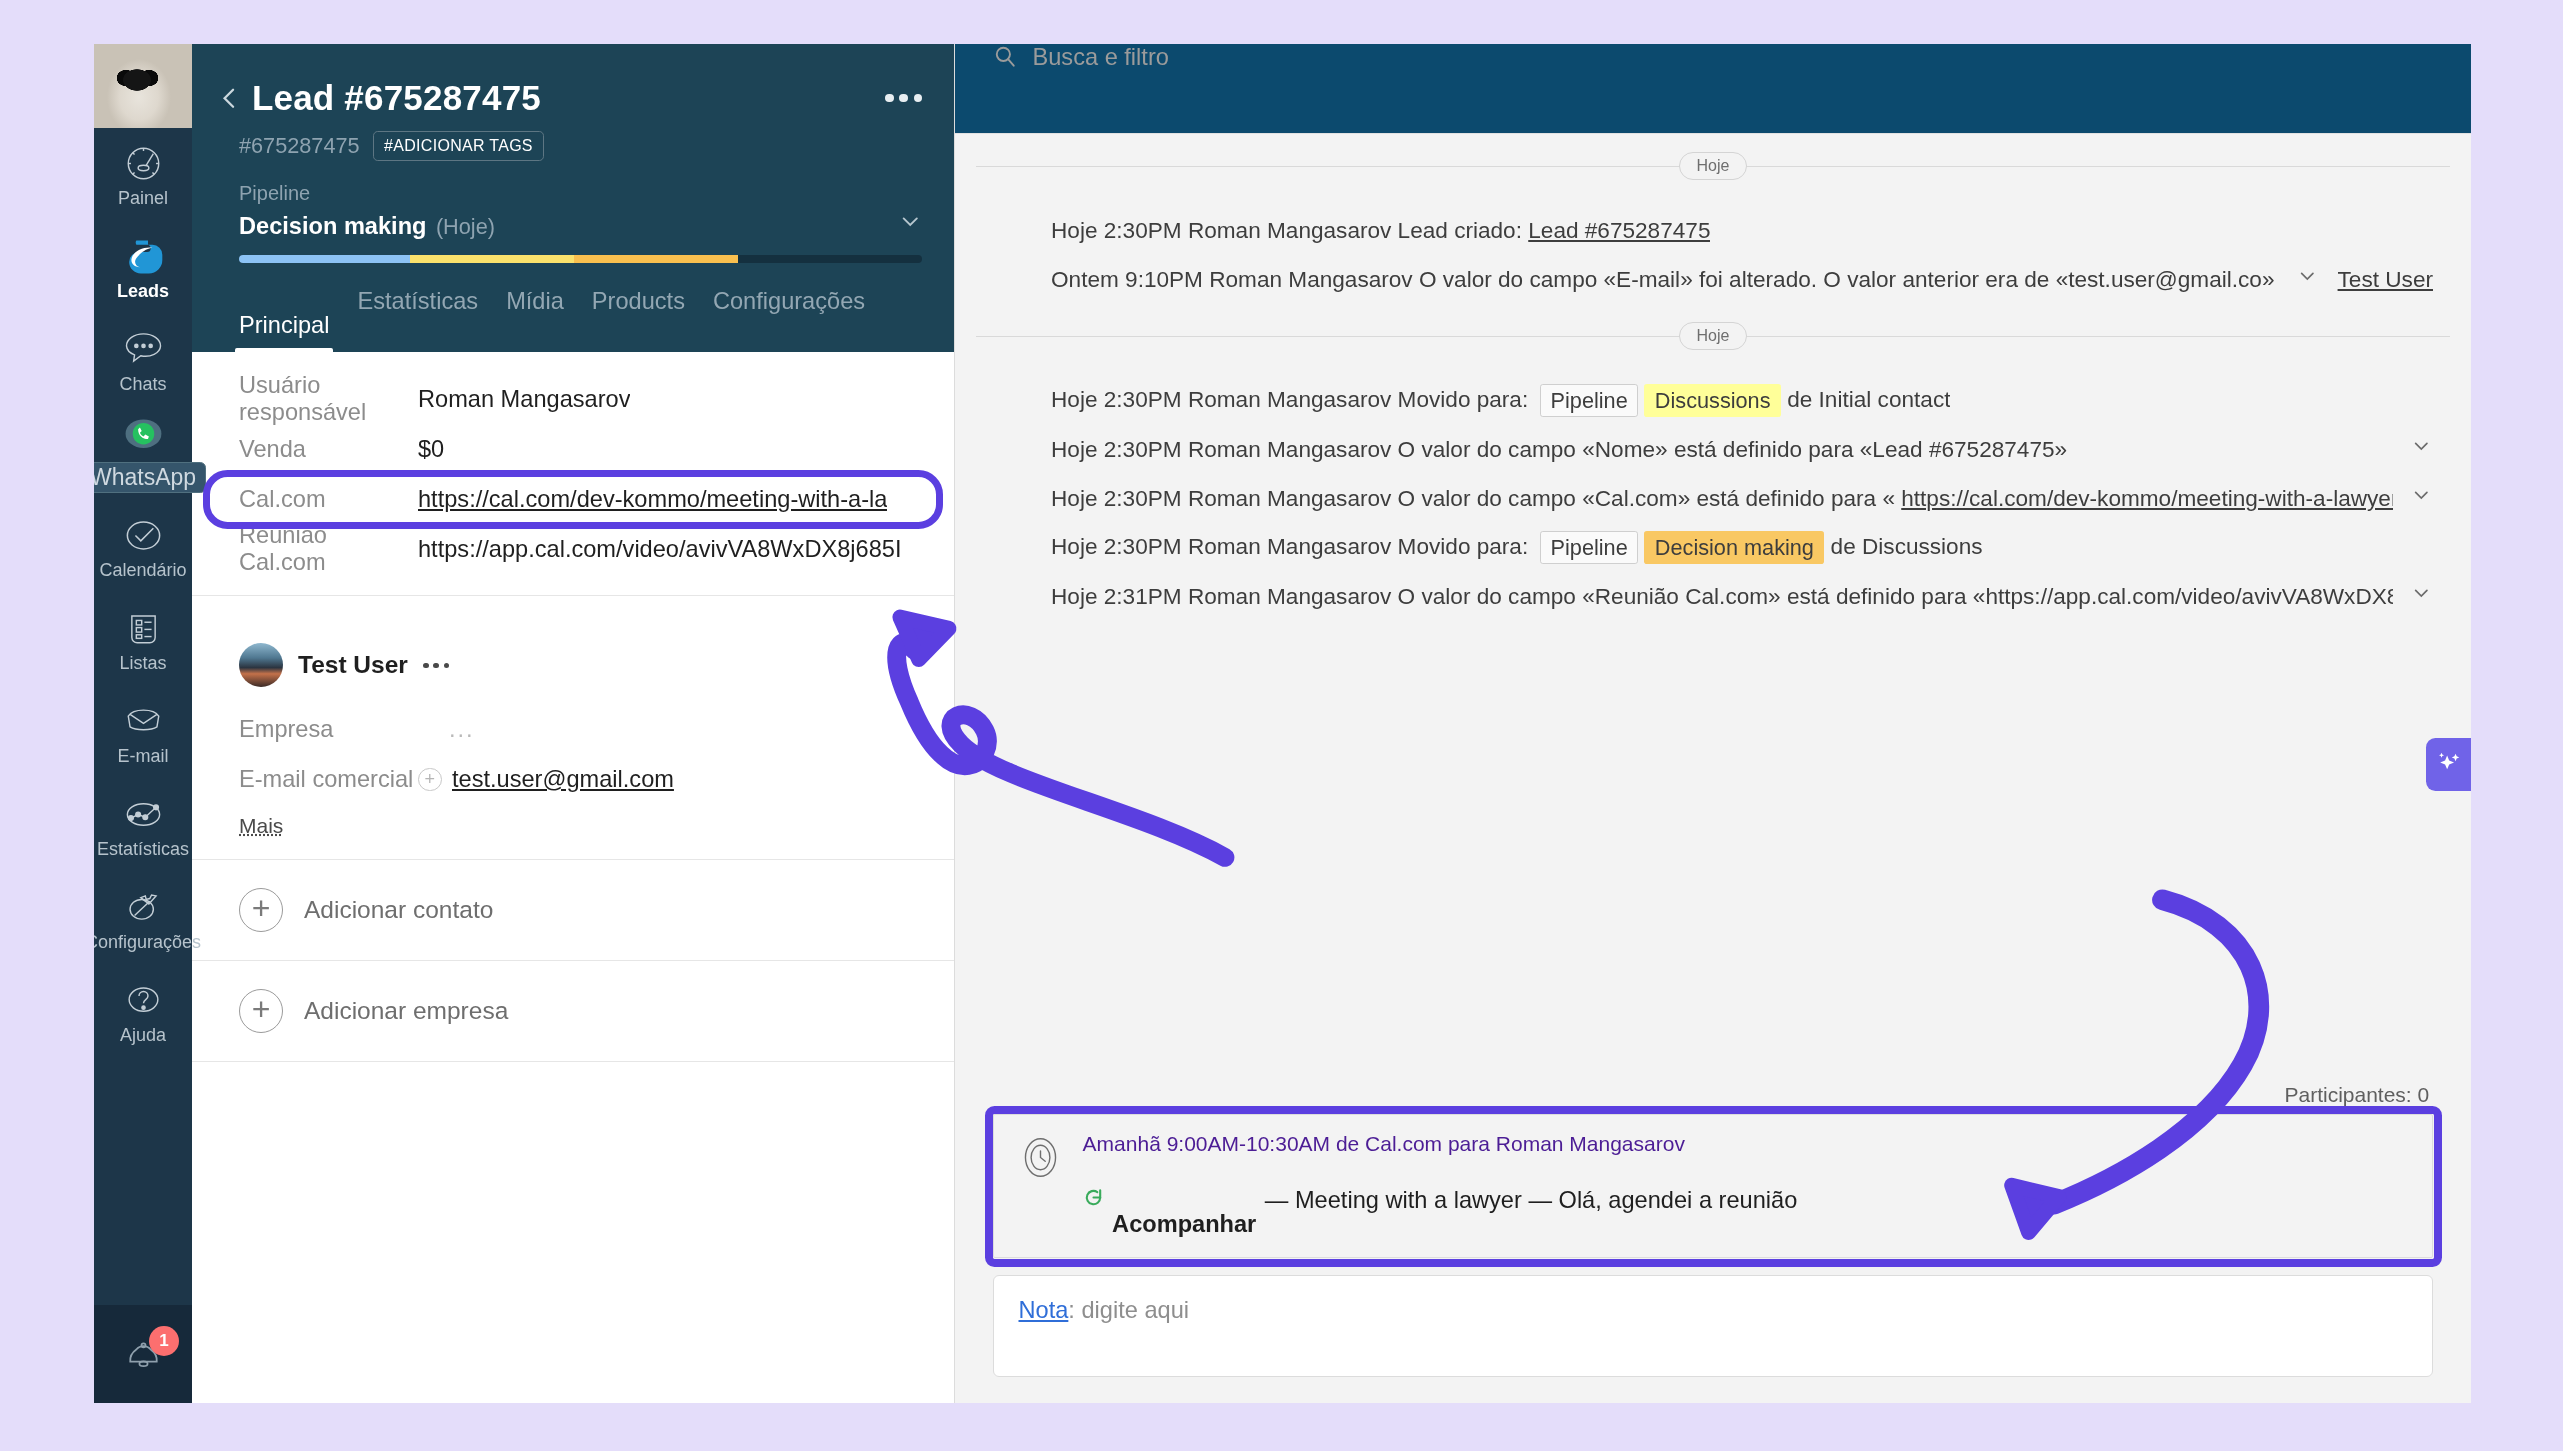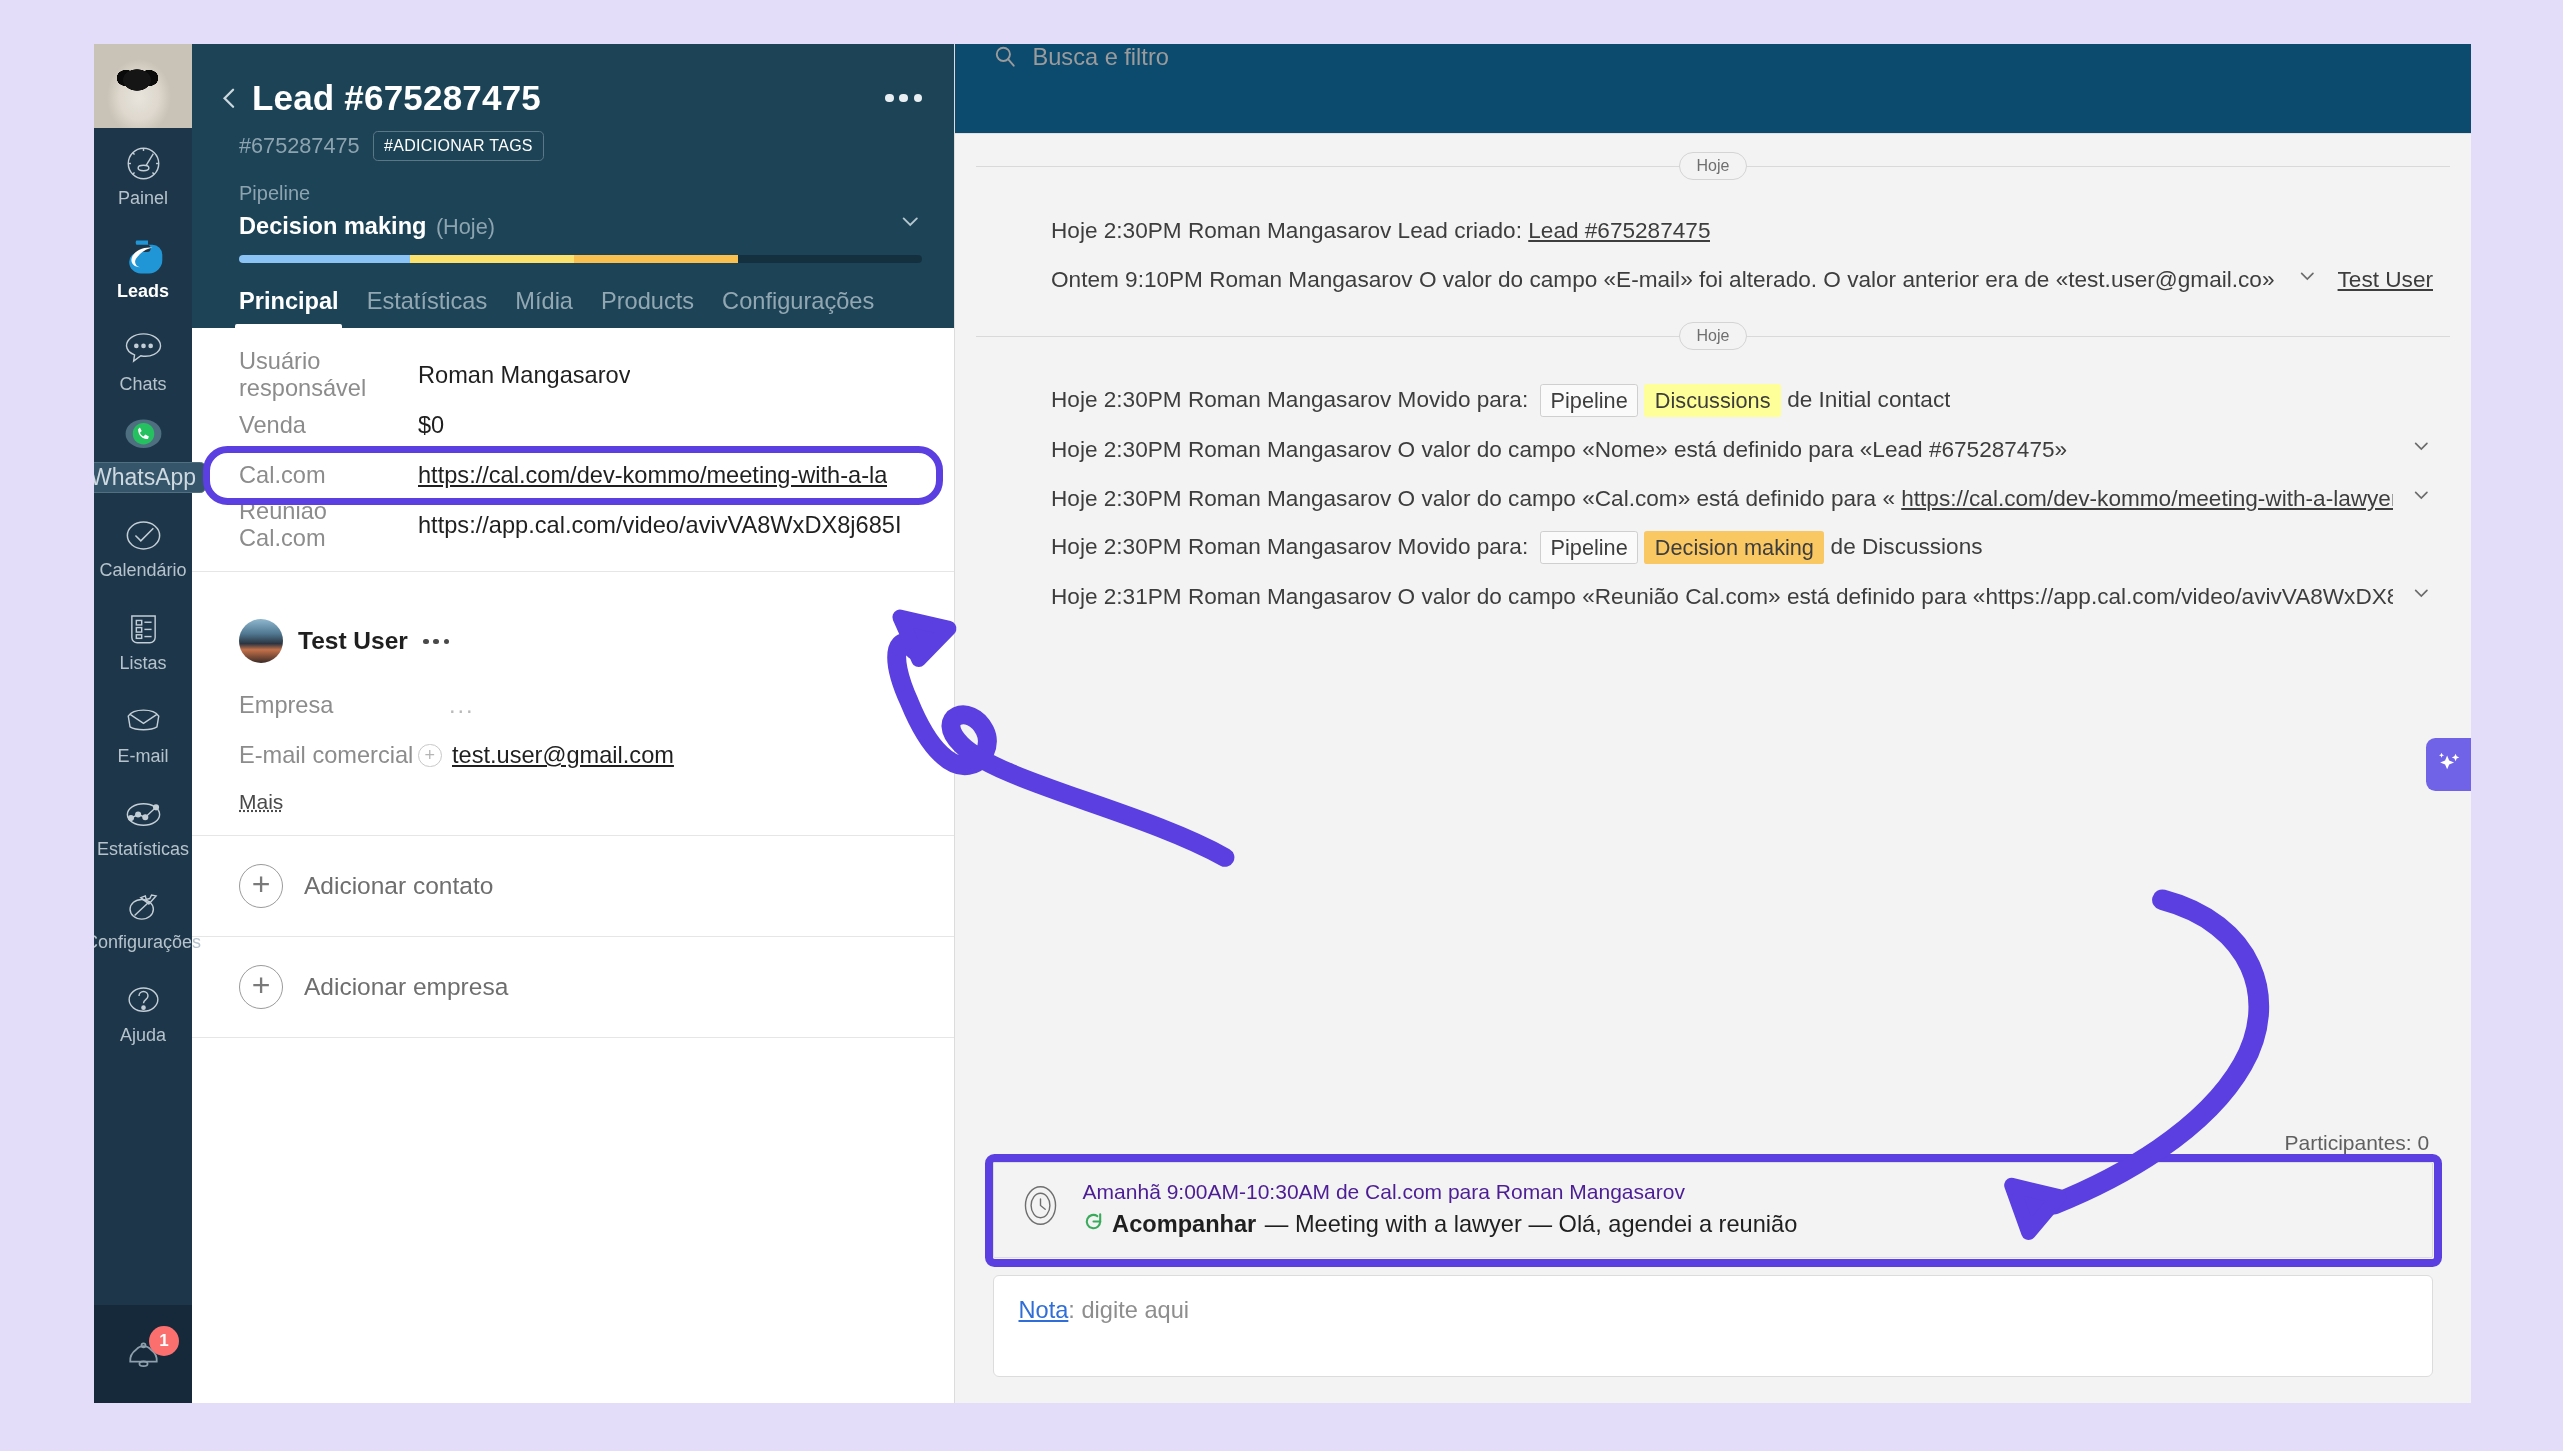--- a/index.html
+++ b/index.html
@@ -132,21 +132,21 @@
   .pipe-seg { height: 100%; }
 
   .tabs {
     display: flex; gap: 28px;
     padding: 24.5px 32px 0 47px;
   }
   .tab {
     font-size: 23.6px; color: #93a7b3; padding-bottom: 13px;
     cursor: pointer; position: relative;
   }
-  .tab.active { color: #fff; font-weight: bold; }
+  .tab.active { color: #fff; font-weight: normal; margin-top: 24px; }
   .tab.active::after {
     content: ""; position: absolute; left: -3.8px; right: -3.8px; bottom: -0.9px;
     height: 4.7px; background: #fff; border-radius: 1.9px 1.9px 0 0;
   }
 
   .card-body { flex: 1 1 auto; overflow: hidden; background:#fff; }
   .field-group { padding: 22.6px 0 21px; border-bottom: 0.9px solid #e6e6e6; }
   .field-row {
     display: flex; align-items: center;
     height: 50px;
@@ -265,21 +265,21 @@
     border: 8.5px solid #5b3fe0; border-radius: 9.4px; pointer-events: none;
   }
   .task-box {
     background: #f3f3f3; border: 0.9px solid #dcdcdc;
     border-radius: 1.9px; padding: 17px 22.6px 19px;
     display: flex; gap: 19px; align-items: flex-start;
   }
   .clock-ic { flex: 0 0 47px; margin-top: 1.9px; }
   .task-line1 { font-size: 21px; color: #4c1d95; margin-bottom: 7px; }
   .task-line2 { font-size: 23.6px; color: #1f1f1f; display: flex; align-items: center; gap: 8.5px; }
-  .task-line2 b { font-weight: bold; }
+  .task-line2 b { font-weight: bold; margin-top: 48px; }
   .note-box {
     background: #fff; border: 0.9px solid #dcdcdc; border-radius: 6px;
     height: 102px; padding: 21px 24.5px;
   }
   .note-box .nota { color: #2f6ed8; text-decoration: underline; font-size: 23.6px; }
   .note-box .ph2 { color: #8e8e8e; font-size: 23.6px; }
 
   .ai-fab {
     position: absolute; right: 0px; top: 694px;
     width: 45px; height: 53px; border-radius: 9.4px 0 0 9.4px;

